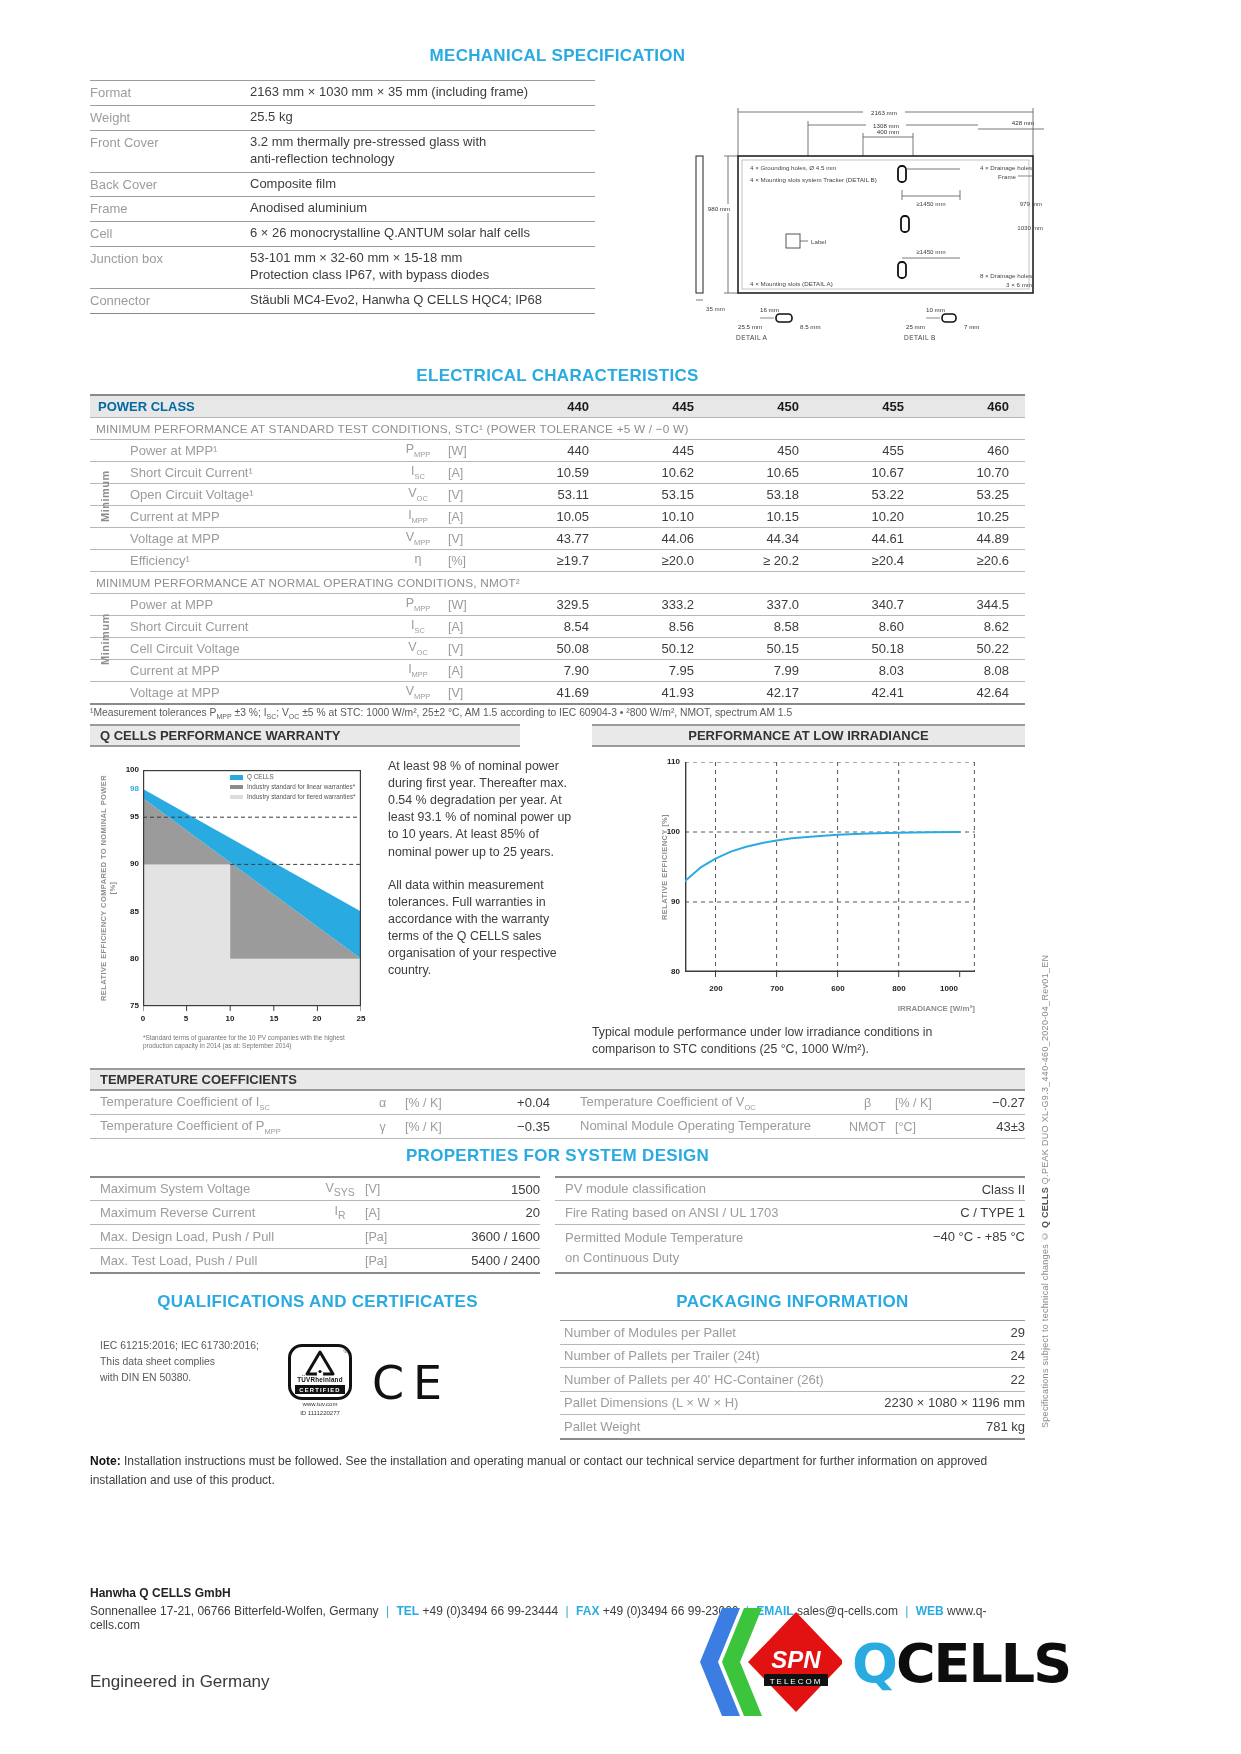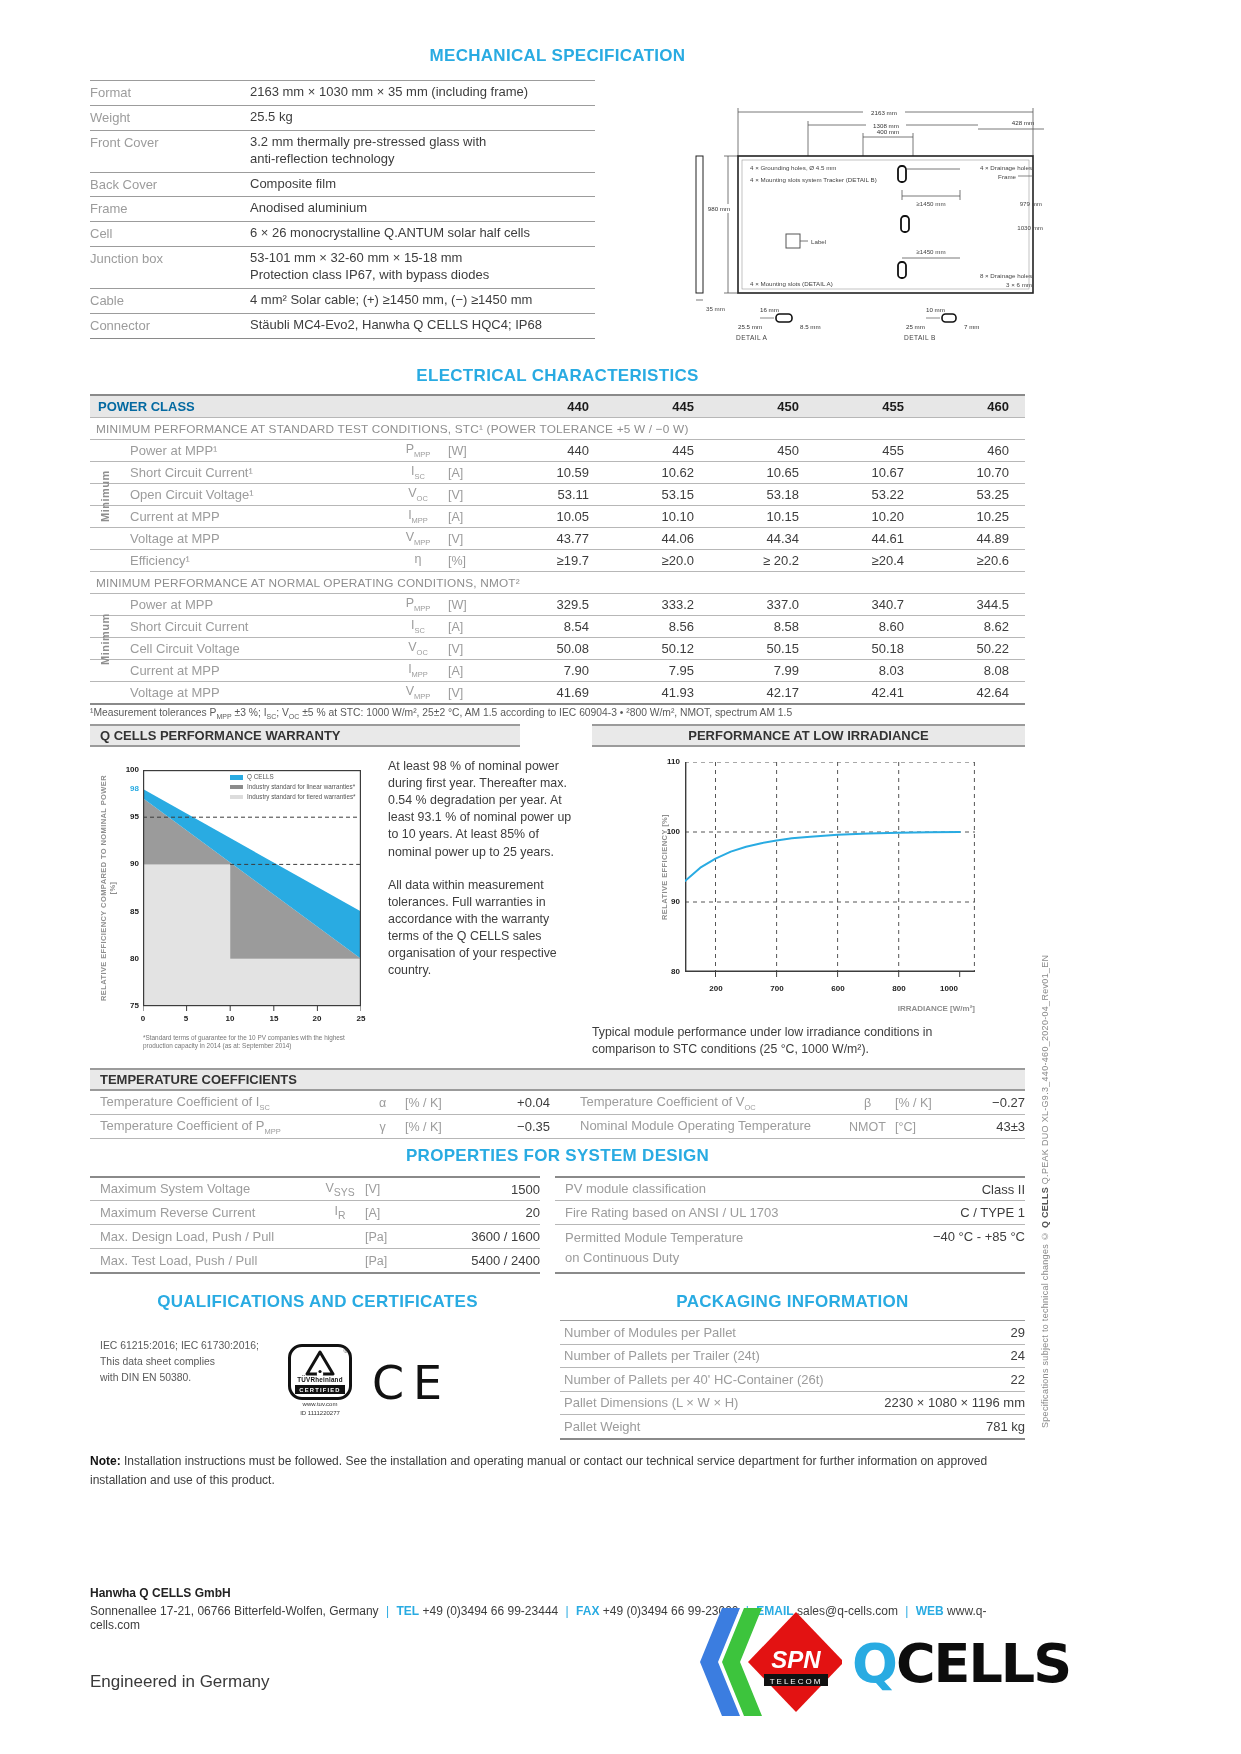--- a/index.html
+++ b/index.html
@@ -153,27 +153,20 @@
       <div class="mech-value">
           <div>6 × 26 monocrystalline Q.ANTUM solar half cells</div>
           <div></div>
         </div>
     </div>
     <div class="mech-row">
       <div class="mech-label">Junction box</div>
       <div class="mech-value">
           <div>53-101 mm × 32-60 mm × 15-18 mm</div>
           <div>Protection class IP67, with bypass diodes</div>
-        </div>
-    </div>
-    <div class="mech-row">
-      <div class="mech-label">Cable</div>
-      <div class="mech-value">
-          <div>4 mm² Solar cable; (+) ≥1450 mm, (−) ≥1450 mm</div>
-          <div></div>
         </div>
     </div>
     <div class="mech-row">
       <div class="mech-label">Connector</div>
       <div class="mech-value">
           <div>Stäubli MC4-Evo2, Hanwha Q CELLS HQC4; IP68</div>
           <div></div>
         </div>
     </div>
   </div>

